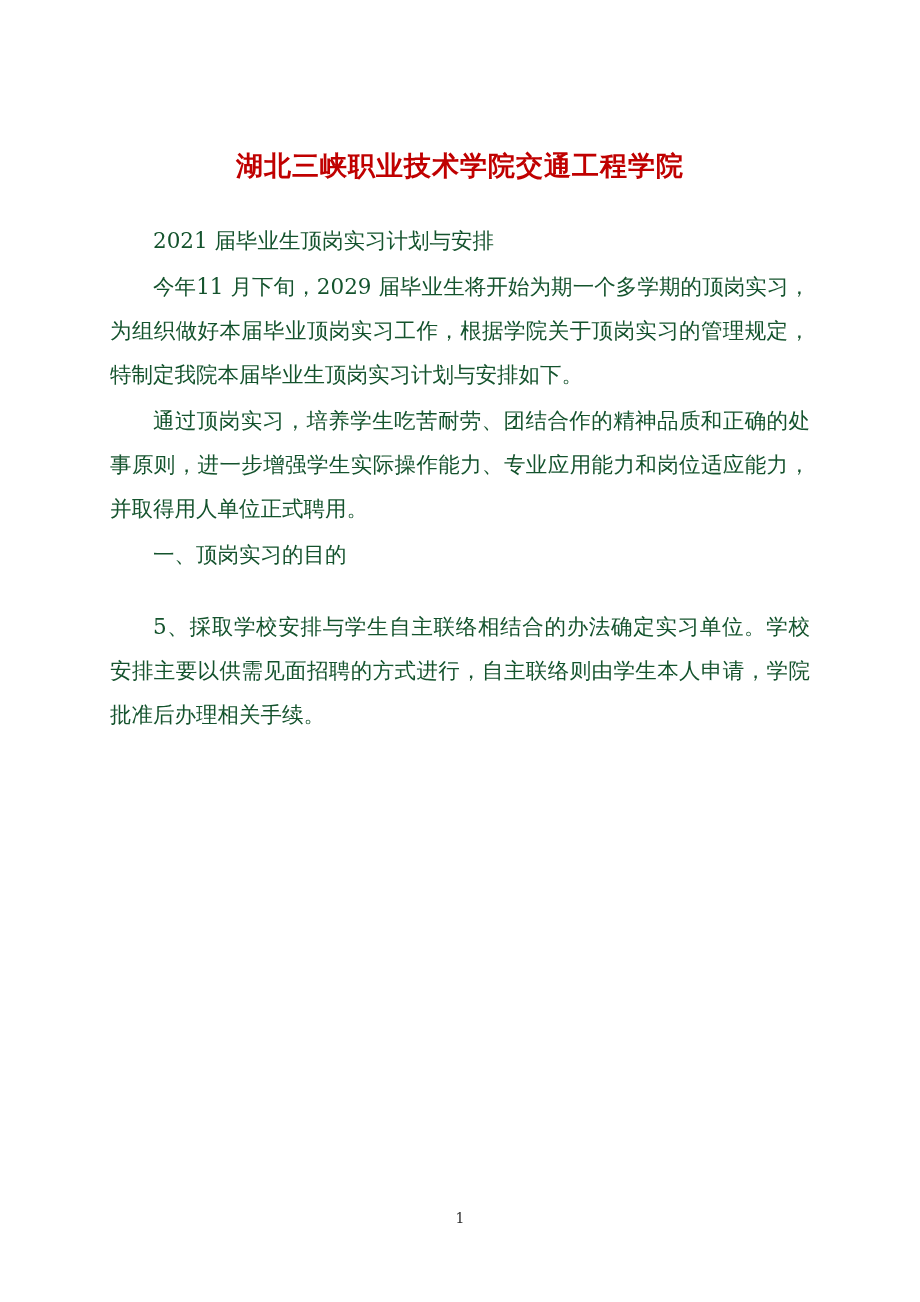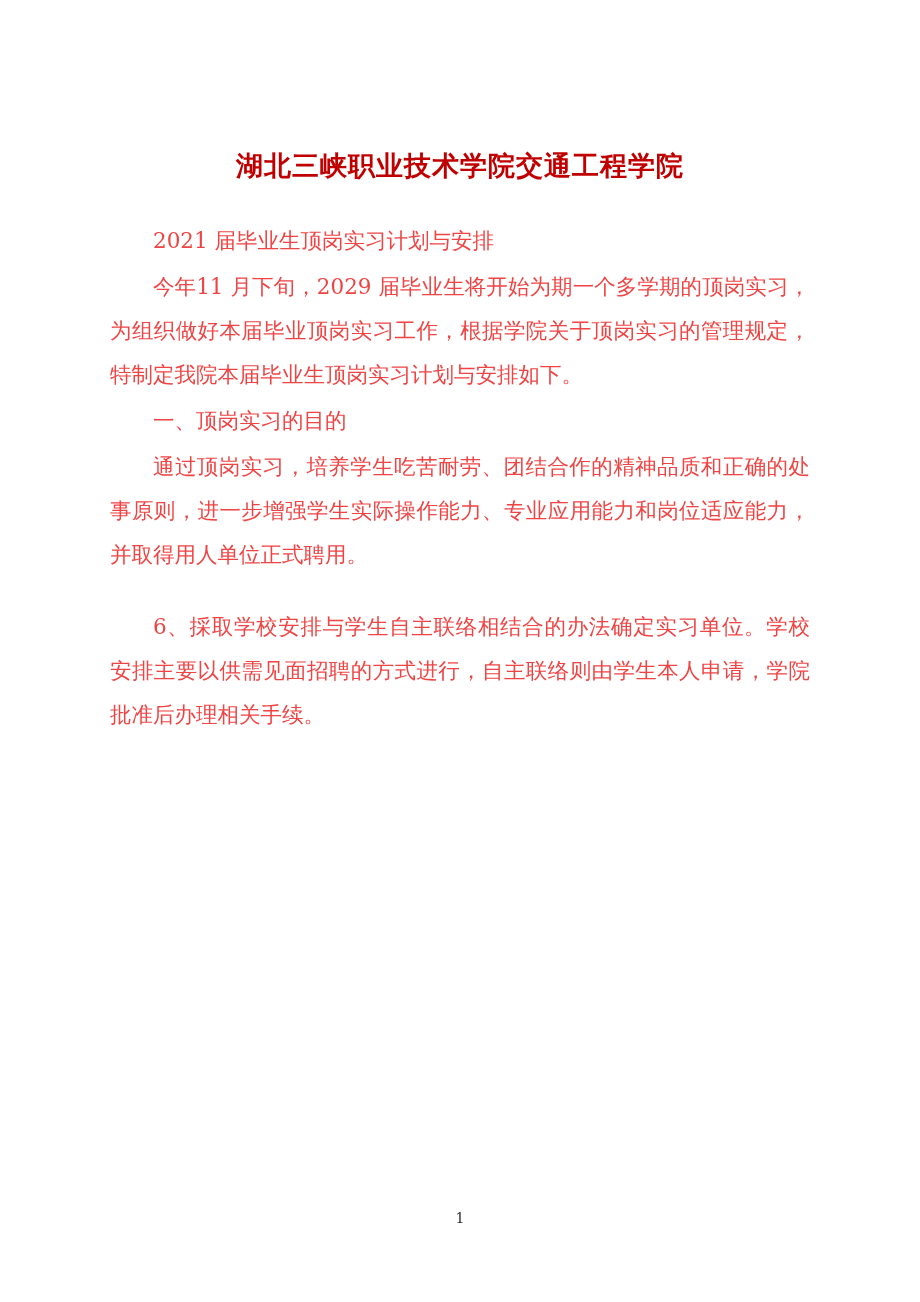--- a/index.html
+++ b/index.html
@@ -36,21 +36,21 @@
   .body-block {
     margin-top: 36px;
   }
   p.para {
     margin: 0 0 2px 0;
     font-size: 21.5px;
     line-height: 44px;
     text-align: justify;
     text-justify: inter-ideograph;
     text-indent: 2em;
-    color: #ef4444;
+    color: #14532d;
     font-family: "DejaVu Serif", "Liberation Serif", serif;
   }
   p.spacer {
     height: 26px;
     margin: 0;
   }
   .page-number {
     position: absolute;
     left: 0;
     right: 0;
@@ -64,21 +64,21 @@
 </head>
 <body>
 
 <div class="page">
 
   <h1 class="doc-title">湖北三峡职业技术学院交通工程学院</h1>
 
   <div class="body-block">
     <p class="para">2021 届毕业生顶岗实习计划与安排</p>
     <p class="para">今年11 月下旬，2029 届毕业生将开始为期一个多学期的顶岗实习，为组织做好本届毕业顶岗实习工作，根据学院关于顶岗实习的管理规定，特制定我院本届毕业生顶岗实习计划与安排如下。</p>
+    <p class="para">通过顶岗实习，培养学生吃苦耐劳、团结合作的精神品质和正确的处事原则，进一步增强学生实际操作能力、专业应用能力和岗位适应能力，并取得用人单位正式聘用。</p>
     <p class="para">一、顶岗实习的目的</p>
-    <p class="para">通过顶岗实习，培养学生吃苦耐劳、团结合作的精神品质和正确的处事原则，进一步增强学生实际操作能力、专业应用能力和岗位适应能力，并取得用人单位正式聘用。</p>
     <p class="spacer"></p>
-    <p class="para">6、採取学校安排与学生自主联络相结合的办法确定实习单位。学校安排主要以供需见面招聘的方式进行，自主联络则由学生本人申请，学院批准后办理相关手续。</p>
+    <p class="para">5、採取学校安排与学生自主联络相结合的办法确定实习单位。学校安排主要以供需见面招聘的方式进行，自主联络则由学生本人申请，学院批准后办理相关手续。</p>
   </div>
 
   <div class="page-number">1</div>
 
 </div>
 
 </body></html>

